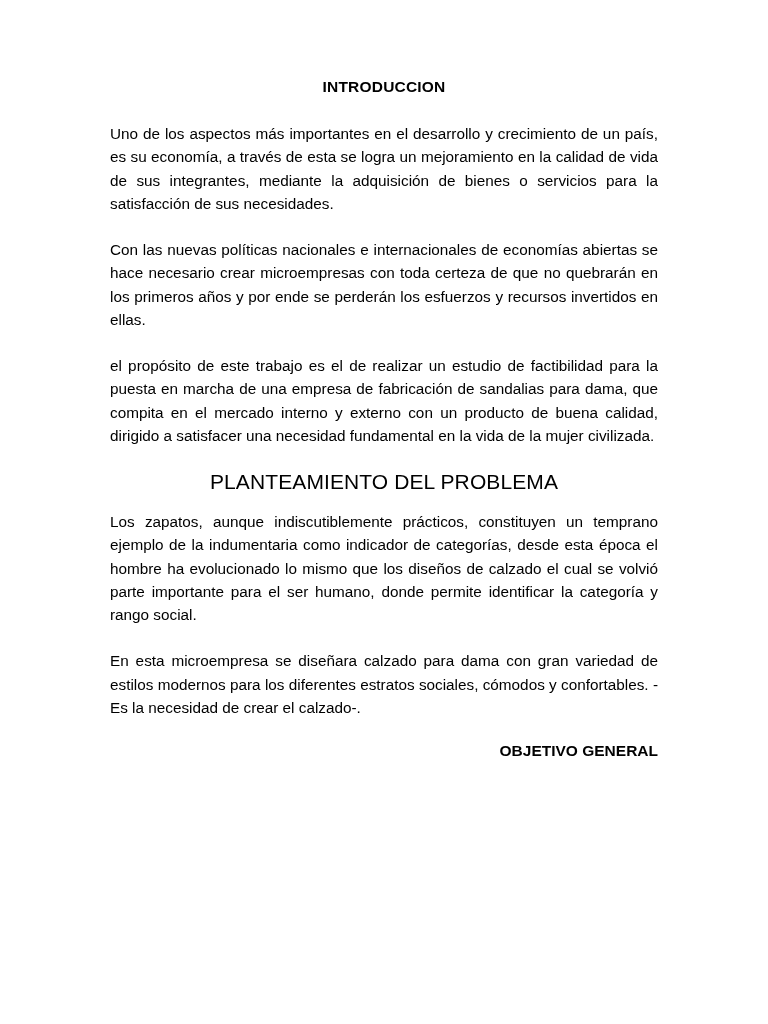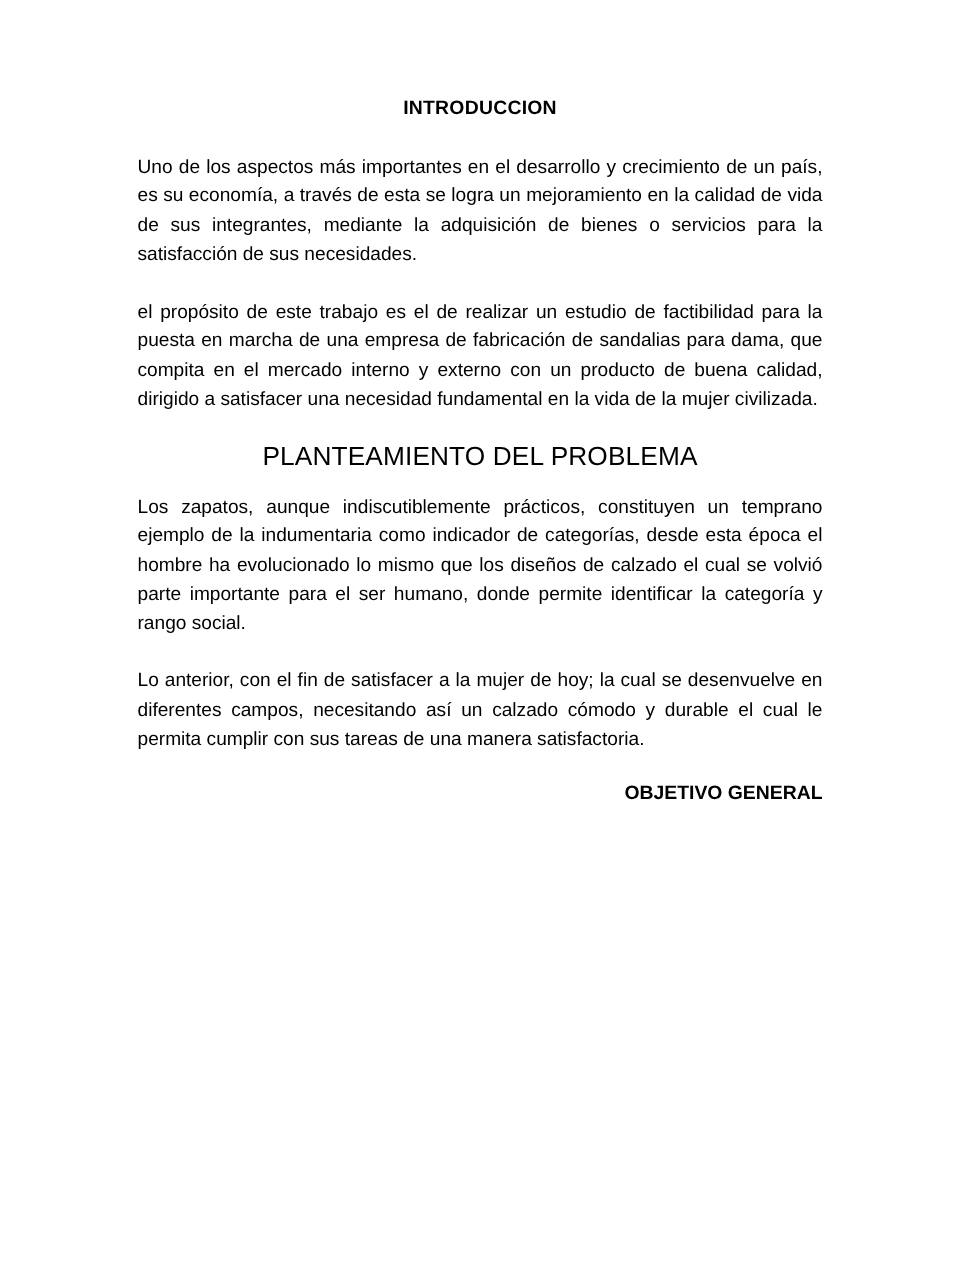--- a/index.html
+++ b/index.html
@@ -65,27 +65,28 @@
 </head>
 <body>
 
 <div class="page">
   <div class="doc-body">
 
     <h1 class="heading-center">INTRODUCCION</h1>
 
     <p class="para">Uno de los aspectos más importantes en el desarrollo y crecimiento de un país, es su economía, a través de esta se logra un mejoramiento en la calidad de vida de sus integrantes, mediante la adquisición de bienes o servicios para la satisfacción de sus necesidades.</p>
 
+    <p class="para">Con las nuevas políticas nacionales e internacionales de economías abiertas se hace necesario crear microempresas con toda certeza de que no quebrarán en los primeros años y por ende se perderán los esfuerzos y recursos invertidos en ellas.</p>
 
     <p class="para">el propósito de este trabajo es el de realizar un estudio de factibilidad para la puesta en marcha de una empresa de fabricación de sandalias para dama, que compita en el mercado interno y externo con un producto de buena calidad, dirigido a satisfacer una necesidad fundamental en la vida de la mujer civilizada.</p>
 
     <h2 class="heading-big">PLANTEAMIENTO DEL PROBLEMA</h2>
 
     <p class="para">Los zapatos, aunque indiscutiblemente prácticos, constituyen un temprano ejemplo de la indumentaria como indicador de categorías, desde esta época el hombre ha evolucionado lo mismo que los diseños de calzado el cual se volvió parte importante para el ser humano, donde permite identificar la categoría y rango social.</p>
 
+    <p class="para">En esta microempresa se diseñara calzado para dama con gran variedad de  estilos modernos para los diferentes estratos sociales, cómodos y confortables.     -Es la necesidad de crear el calzado-.</p>
 
-    <p class="para">Lo anterior, con el fin de satisfacer a la mujer de hoy; la cual se desenvuelve en diferentes campos, necesitando así un calzado cómodo y durable el cual le permita  cumplir con sus tareas de una manera satisfactoria.</p>
 
 
     <h3 class="heading-left">OBJETIVO GENERAL</h3>
 
   </div>
 </div>
 
 </body></html>

